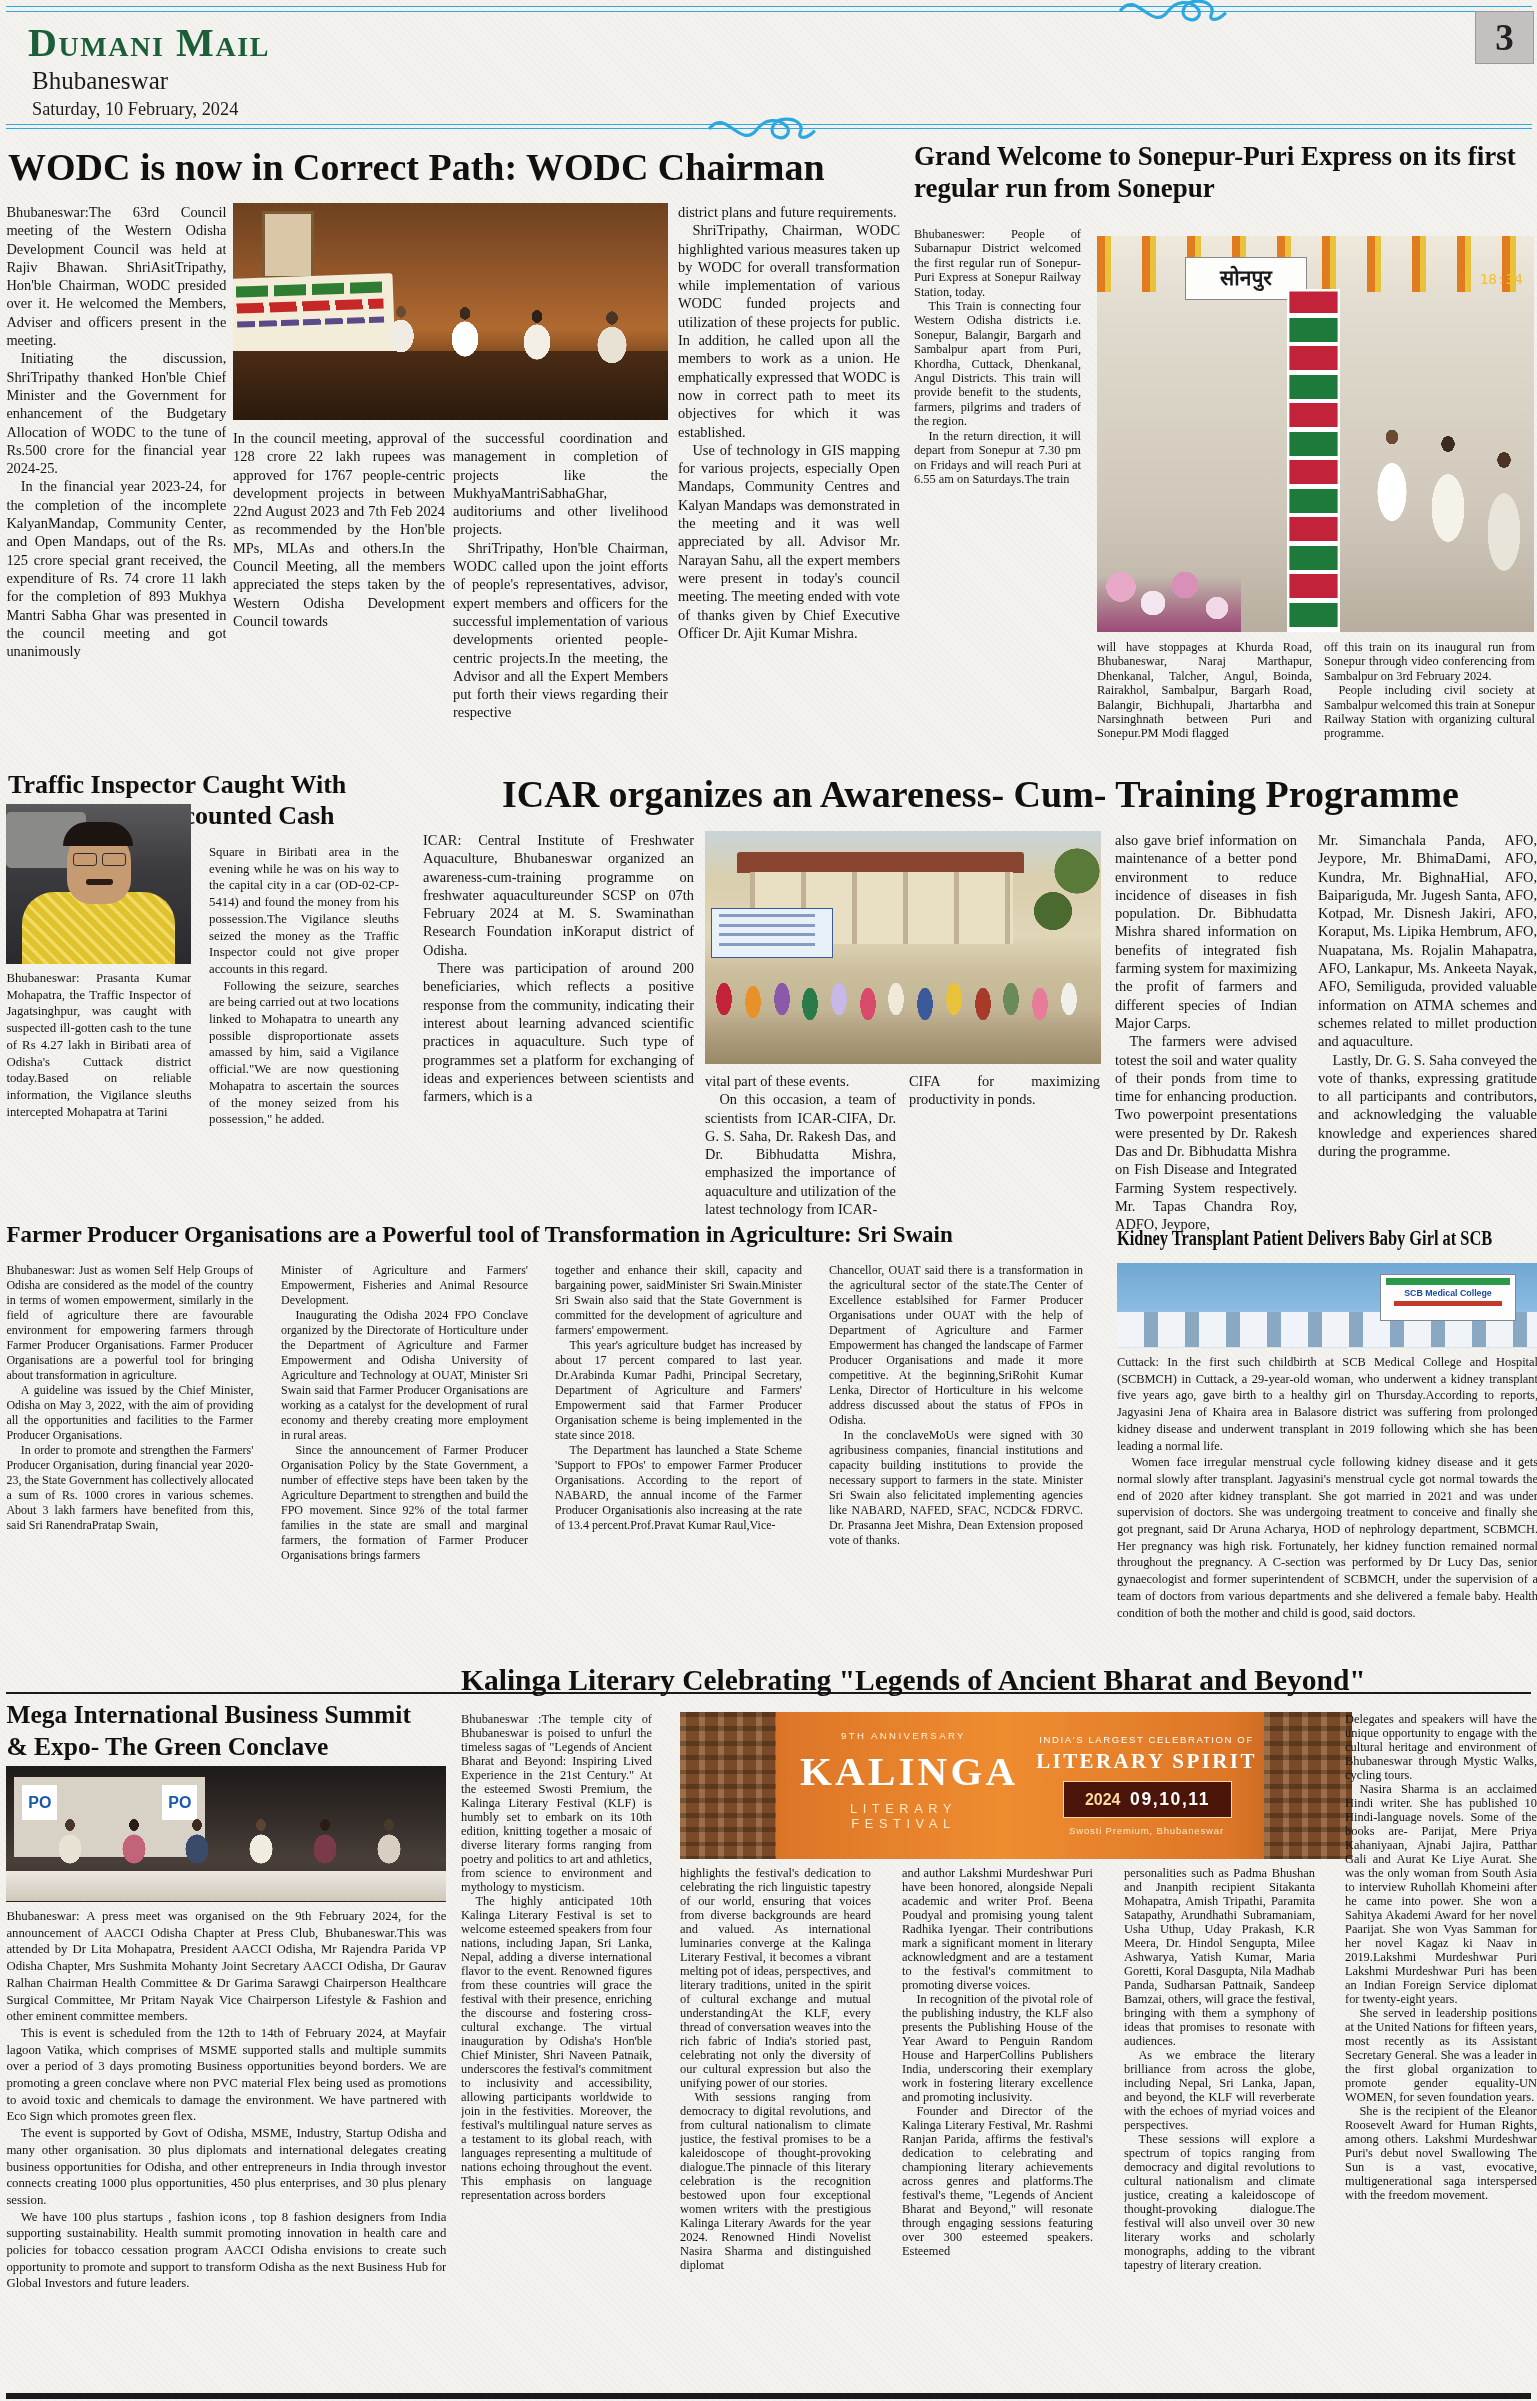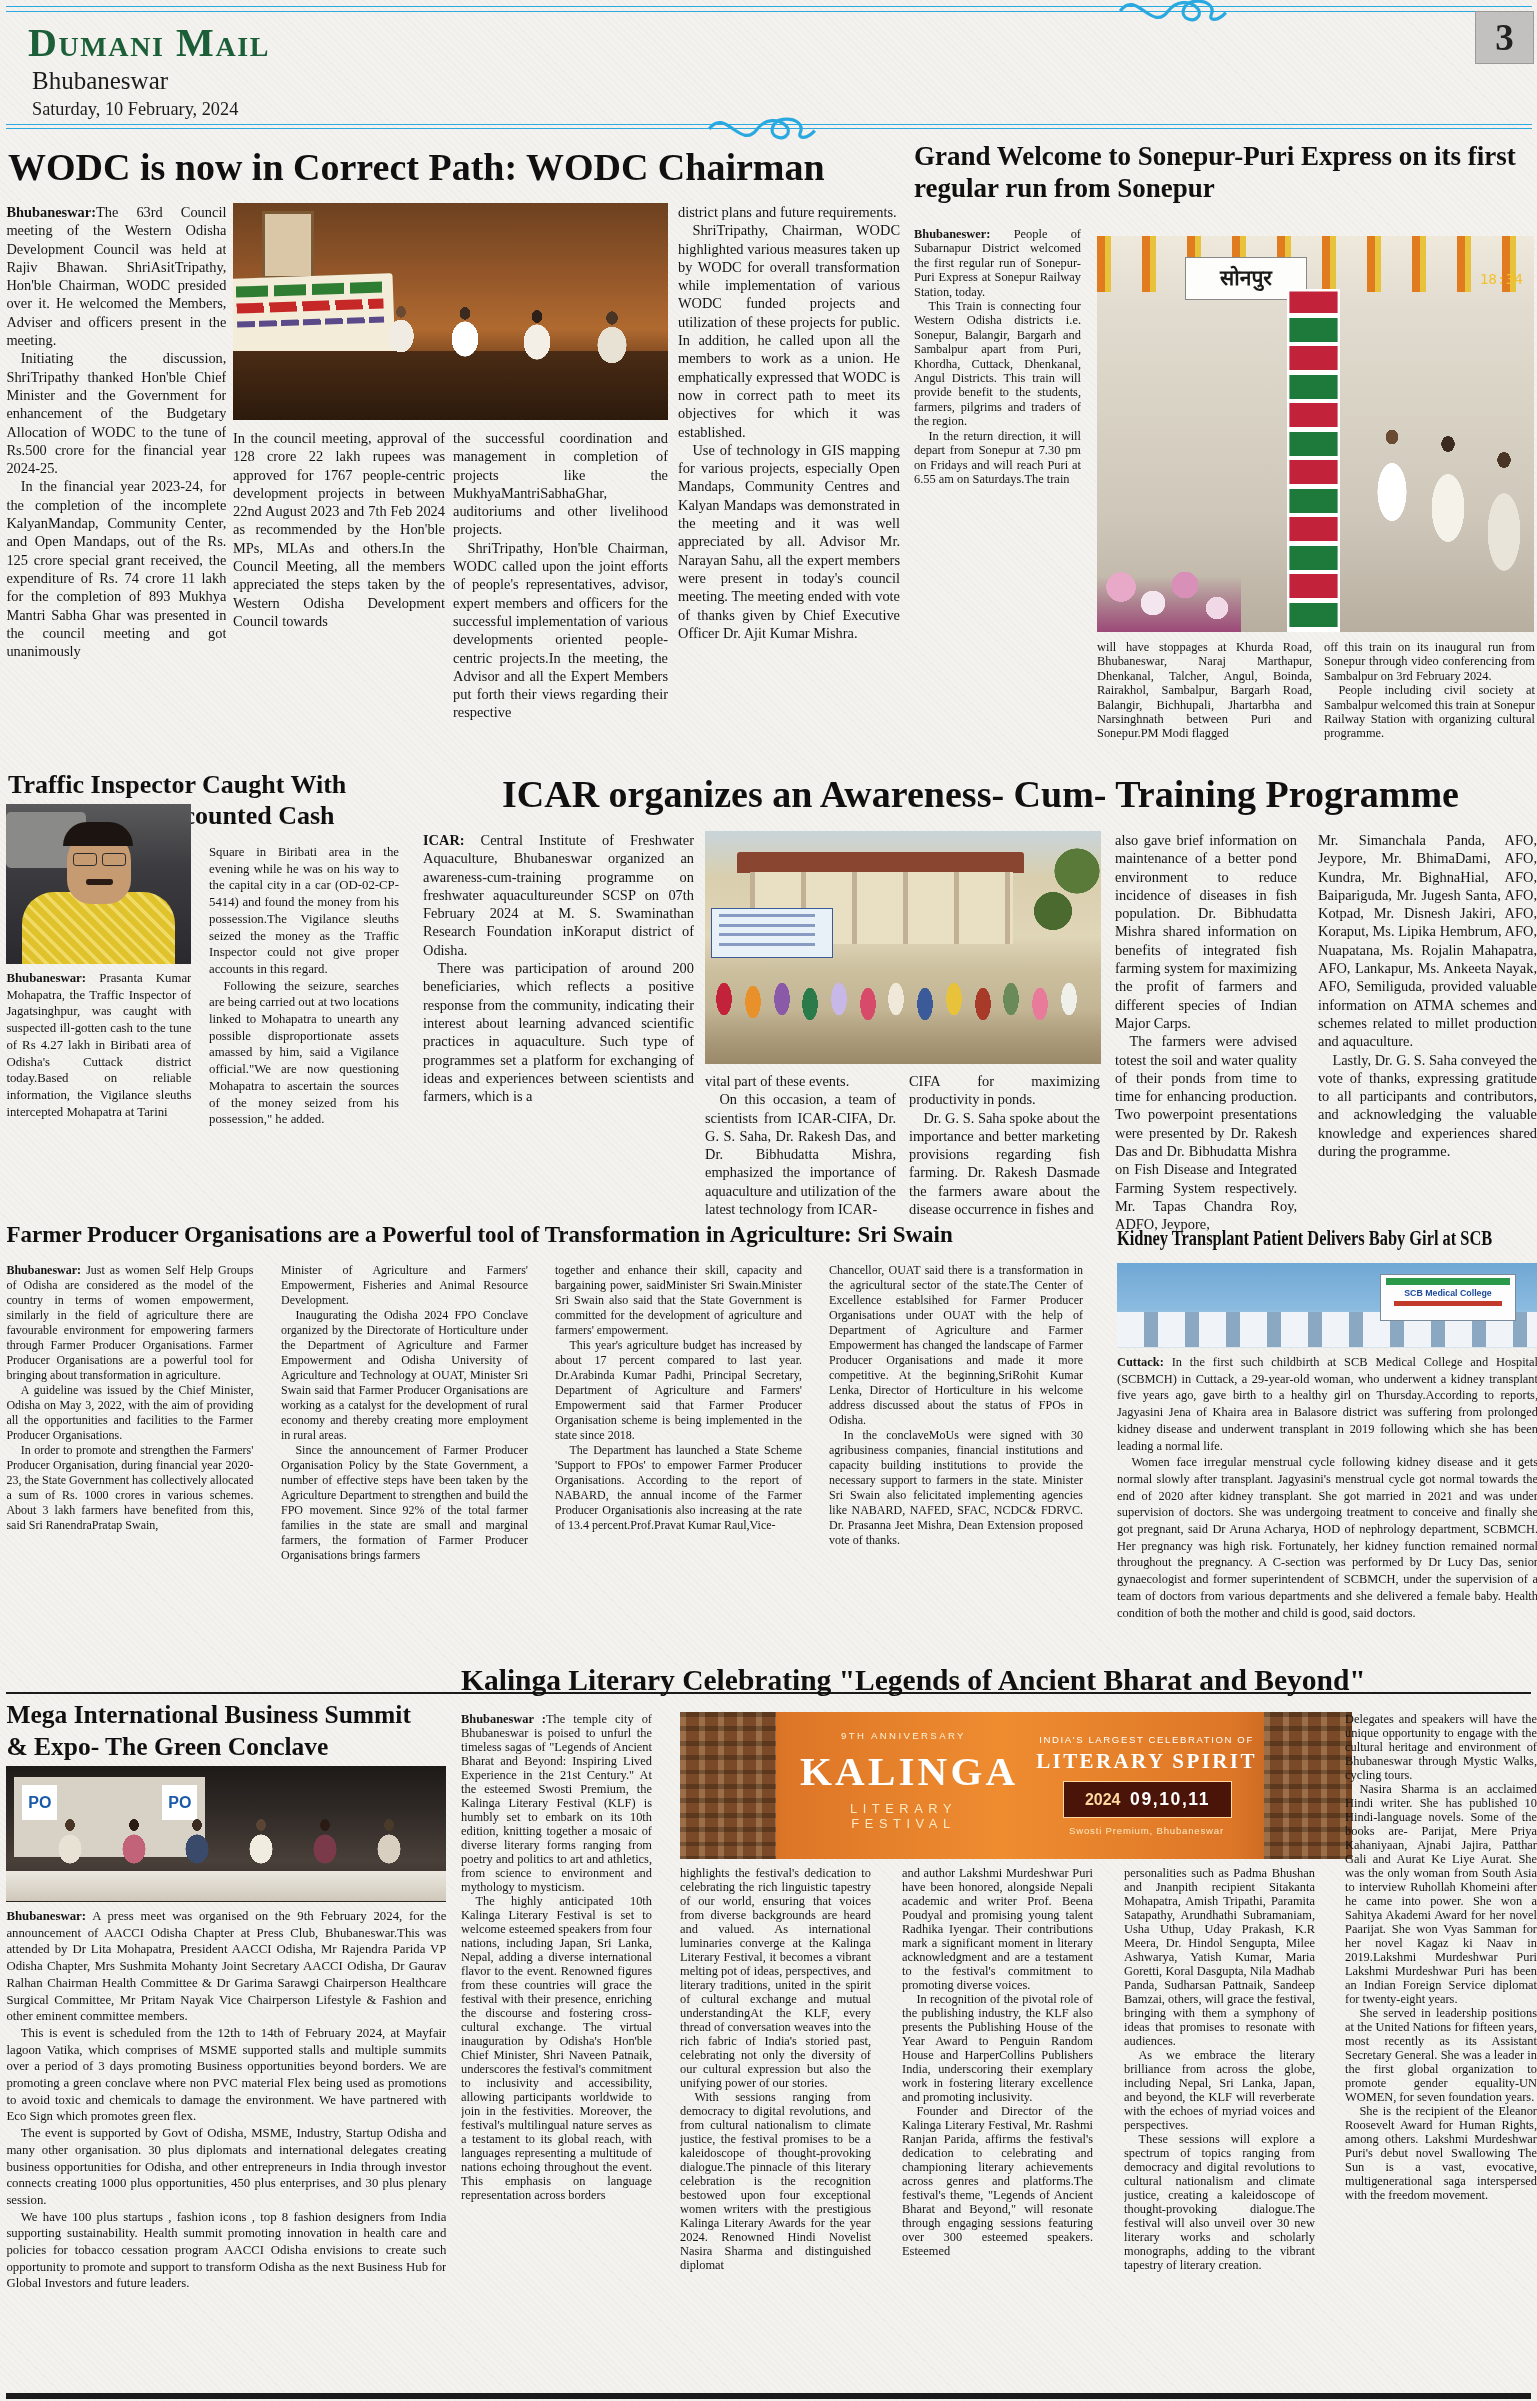--- a/index.html
+++ b/index.html
@@ -8,21 +8,21 @@
     background-image:repeating-linear-gradient(45deg,rgba(0,0,0,.015) 0 1.6px,transparent 1.6px 4.8px);}
   .abs{position:absolute;}
   .rule-blue{position:absolute;height:3.2px;border-top:1.6px solid #2aa9e0;border-bottom:1.6px solid #2aa9e0;}
   .knot{position:absolute;}
   .hl{position:absolute;font-family:"Liberation Serif",serif;font-weight:bold;color:#101010;white-space:nowrap;}
   .hl.wrap{white-space:normal;}
   .col{position:absolute;font-family:"Liberation Serif",serif;color:#151515;text-align:justify;overflow:hidden;}
   .col p{margin:0;text-indent:14.4px;}
   .col p.p1{text-indent:0;}
   .col.cont p:first-child{text-indent:0;}
-  .dl{font-weight:bold;}
+  .dl{font-weight:normal;}
   .f18{font-size:14.4px;line-height:18.3px;}
   .f16{font-size:12.8px;line-height:16.7px;}
   .f15{font-size:12px;line-height:15px;}
   .fson{font-size:12.4px;line-height:14.4px;}
   .fkal{font-size:12.4px;line-height:14px;}
   .fkid{font-size:12.4px;line-height:16.7px;}
   .photo{position:absolute;overflow:hidden;}
   .condensed{display:inline-block;transform:scaleX(.82);transform-origin:0 50%;}
   .sec-rule{position:absolute;background:#1a1a1a;}
 </style>
@@ -185,21 +185,20 @@
         linear-gradient(180deg,transparent 55%,#9a8a6a 100%);"></div>
     <div class="abs" style="left:6.4px;top:77px;width:120px;height:48px;background:#e8f0f8;border:1.6px solid #3a5a9a;
       background-image:repeating-linear-gradient(180deg,rgba(40,70,140,.5) 0 3.2px,transparent 3.2px 9.6px);background-size:96px 38px;background-position:6.4px 4.8px;background-repeat:no-repeat;"></div>
   </div>
   <div class="col f18 cont" style="left:705px;top:1072px;width:191px;height:174px;">
       <p>vital part of these events.</p>
       <p>On this occasion, a team of scientists from ICAR-CIFA, Dr. G. S. Saha, Dr. Rakesh Das, and Dr. Bibhudatta Mishra, emphasized the importance of aquaculture and utilization of the latest technology from ICAR-</p>
     </div>
   <div class="col f18 cont" style="left:909px;top:1072px;width:191px;height:174px;">
       <p>CIFA for maximizing productivity in ponds.</p>
-      <p>Dr. G. S. Saha spoke about the importance and better marketing provisions regarding fish farming. Dr. Rakesh Dasmade the farmers aware about the disease occurrence in fishes and</p>
     </div>
   <div class="col f18 cont" style="left:1115px;top:831px;width:182px;height:415px;">
       <p>also gave brief information on maintenance of a better pond environment to reduce incidence of diseases in fish population. Dr. Bibhudatta Mishra shared information on benefits of integrated fish farming system for maximizing the profit of farmers and different species of Indian Major Carps.</p>
       <p>The farmers were advised totest the soil and water quality of their ponds from time to time for enhancing production. Two powerpoint presentations were presented by Dr. Rakesh Das and Dr. Bibhudatta Mishra on Fish Disease and Integrated Farming System respectively. Mr. Tapas Chandra Roy, ADFO, Jeypore,</p>
     </div>
   <div class="col f18 cont" style="left:1318px;top:831px;width:219px;height:415px;">
       <p>Mr. Simanchala Panda, AFO, Jeypore, Mr. BhimaDami, AFO, Kundra, Mr. BighnaHial, AFO, Baipariguda, Mr. Jugesh Santa, AFO, Kotpad, Mr. Disnesh Jakiri, AFO, Koraput, Ms. Lipika Hembrum, AFO, Nuapatana, Ms. Rojalin Mahapatra, AFO, Lankapur, Ms. Ankeeta Nayak, AFO, Semiliguda, provided valuable information on ATMA schemes and schemes related to millet production and aquaculture.</p>
       <p>Lastly, Dr. G. S. Saha conveyed the vote of thanks, expressing gratitude to all participants and contributors, and acknowledging the valuable knowledge and experiences shared during the programme.</p>
     </div>
 </div>

